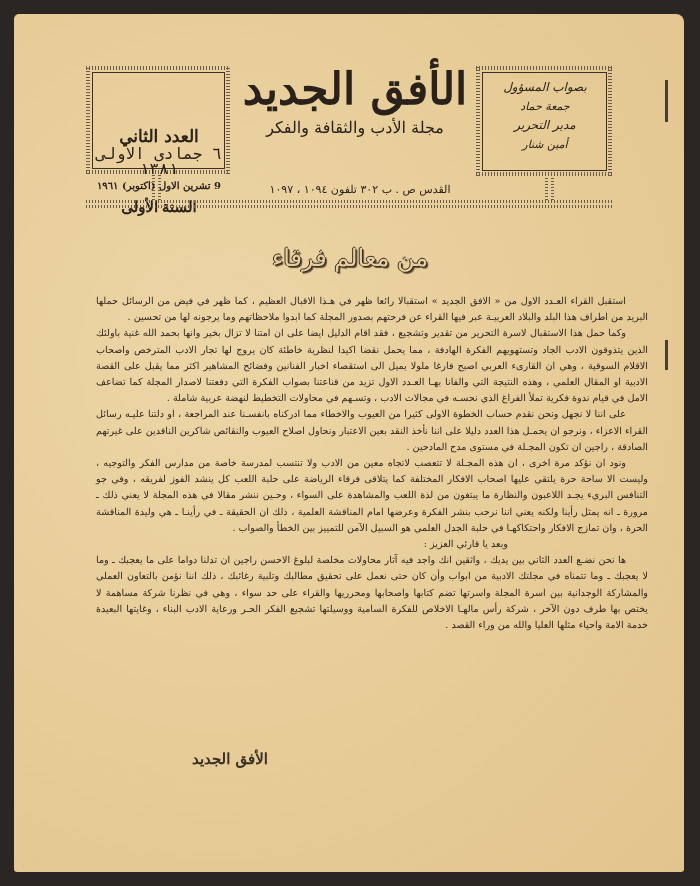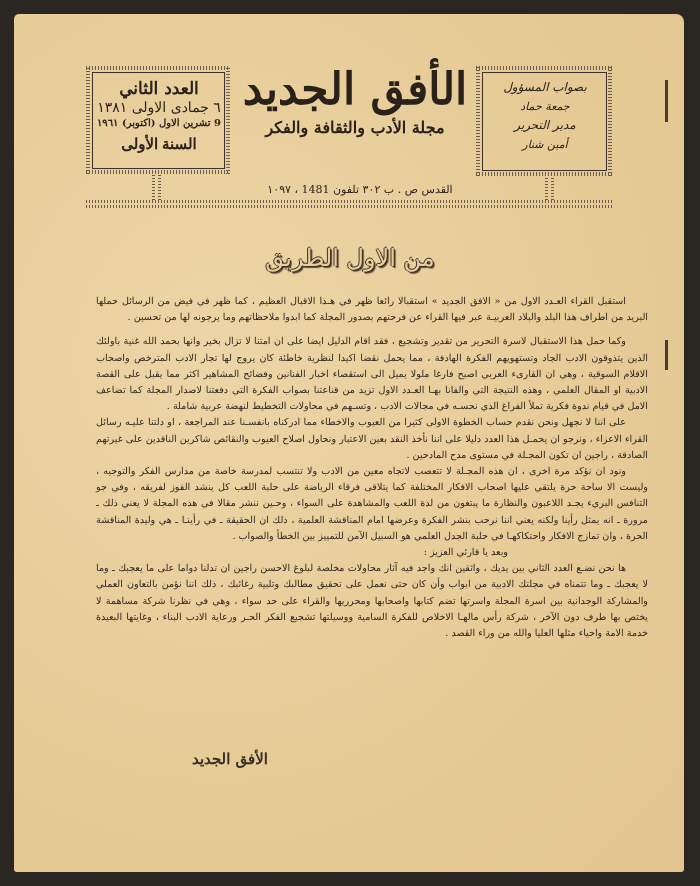--- a/index.html
+++ b/index.html
@@ -6,49 +6,49 @@
   body{width:700px;height:886px;background:#2a2622;position:relative;overflow:hidden;font-family:"DejaVu Sans",sans-serif;}
   .page{position:absolute;left:14px;top:14px;width:670px;height:858px;background:#e9cf9c;border-radius:5px 8px 3px 3px;
     background-image:radial-gradient(ellipse at 30% 40%, #ecd5a6 0%, #e6cb96 60%, #e2c48e 100%);}
   .staple{position:absolute;width:3px;background:#4a3e30;left:651px;}
   .frame{position:absolute;border:1.5px solid #3b3128;}
   .hatch{position:absolute;background-image:repeating-linear-gradient(90deg,#6a5c4c 0 1px,transparent 1px 3px);}
   .hatchv{position:absolute;background-image:repeating-linear-gradient(0deg,#6a5c4c 0 1px,transparent 1px 3px);}
   .box{position:absolute;direction:rtl;text-align:center;color:#2b231b;font-family:"DejaVu Serif",serif;}
   .masthead{position:absolute;left:230px;top:62px;width:250px;text-align:center;direction:rtl;color:#2a221a;}
   .mast-title{font-family:"DejaVu Serif",serif;font-size:44px;font-weight:bold;line-height:54px;letter-spacing:1px;}
-  .mast-sub{font-family:"DejaVu Serif",serif;font-size:16px;font-weight:bold;margin-top:2px;}
+  .mast-sub{font-family:"DejaVu Serif",serif;font-size:16px;font-weight:normal;margin-top:2px;}
   .address{position:absolute;left:230px;top:183px;width:260px;text-align:center;direction:rtl;font-size:11px;color:#2b231b;font-family:"DejaVu Serif",serif;}
   .article-title{position:absolute;left:230px;top:244px;width:240px;text-align:center;direction:rtl;font-family:"DejaVu Serif",serif;font-size:24px;color:#e9cf9c;
     text-shadow:1px 1px 0 #3a2f24,-1px 0 0 #3a2f24,0 -1px 0 #3a2f24,2px 2px 1px #5a4a38;}
   .body-text{position:absolute;left:96px;top:293px;width:552px;direction:rtl;text-align:justify;font-family:"DejaVu Serif",serif;font-size:9.6px;line-height:16.2px;color:#2e261d;}
   .body-text p{margin:0;text-indent:22px;}
-  .body-text p.gap{margin-top:8px;}
+  .body-text p.gap{margin-top:0;}
   .signature{position:absolute;left:180px;top:750px;width:100px;direction:rtl;text-align:center;font-family:"DejaVu Serif",serif;font-size:15px;font-weight:bold;color:#3a3026;}
 </style>
 </head>
 <body>
 
 <div class="page">
   <div class="staple" style="top:66px;height:42px;"></div>
   <div class="staple" style="top:326px;height:30px;"></div>
 </div>
 
 <div>
   <div class="hatch" style="left:86px;top:66px;width:144px;height:4px;"></div>
   <div class="hatch" style="left:86px;top:170px;width:144px;height:4px;"></div>
   <div class="hatchv" style="left:86px;top:66px;width:4px;height:108px;"></div>
   <div class="hatchv" style="left:226px;top:66px;width:4px;height:108px;"></div>
   <div class="frame" style="left:92px;top:72px;width:131px;height:95px;"></div>
   <div class="hatchv" style="left:152px;top:174px;width:3px;height:26px;"></div>
   <div class="hatchv" style="left:158px;top:174px;width:3px;height:26px;"></div>
 </div>
 <div class="box" style="left:94px;top:76px;width:130px;">
-  <div style="font-size:17px;font-weight:bold;line-height:24px;">العدد الثاني</div>
-  <div style="font-size:14px;line-height:15px;">٦ جمادى الاولى ١٣٨١</div>
+  <div style="font-size:17px;font-weight:bold;line-height:24px;margin-top:48px;">العدد الثاني</div>
+  <div style="font-size:16px;line-height:15px;font-family:Liberation Mono, monospace;">٦ جمادى الاولى ١٣٨١</div>
   <div style="font-size:10px;line-height:15px;font-weight:bold;">9 تشرين الاول (اكتوبر) ١٩٦١</div>
   <div style="font-size:15px;font-weight:bold;line-height:28px;font-family:Liberation Serif, serif;">السنة الأولى</div>
 </div>
 
 <div>
   <div class="hatch" style="left:476px;top:66px;width:136px;height:4px;"></div>
   <div class="hatch" style="left:476px;top:172px;width:136px;height:4px;"></div>
   <div class="hatchv" style="left:476px;top:66px;width:4px;height:110px;"></div>
   <div class="hatchv" style="left:608px;top:66px;width:4px;height:110px;"></div>
   <div class="frame" style="left:482px;top:72px;width:123px;height:97px;"></div>
@@ -59,26 +59,26 @@
   <div style="font-size:12px;line-height:19px;">بصواب المسؤول</div>
   <div style="font-size:11px;line-height:19px;">جمعة حماد</div>
   <div style="font-size:12px;line-height:19px;">مدير التحرير</div>
   <div style="font-size:11px;line-height:19px;">أمين شنار</div>
 </div>
 
 <div class="masthead">
   <div class="mast-title">الأفق الجديد</div>
   <div class="mast-sub">مجلة الأدب والثقافة والفكر</div>
 </div>
-<div class="address">القدس ص . ب ٣٠٢   تلفون 1481 ، ١٠٩٧</div>
+<div class="address">القدس ص . ب ٣٠٢   تلفون ١٠٩٤ ، ١٠٩٧</div>
 
 <div class="hatch" style="left:86px;top:200px;width:526px;height:3px;"></div>
 <div class="hatch" style="left:86px;top:205px;width:526px;height:3px;"></div>
 
-<div class="article-title">من الاول الطريق</div>
+<div class="article-title">من معالم فرقاء</div>
 
 <div class="body-text">
   <p>استقبل القراء العـدد الاول من « الافق الجديد » استقبالا رائعا ظهر في هـذا الاقبال العظيم ، كما ظهر في فيض من الرسائل حملها البريد من اطراف هذا البلد والبلاد العربيـة عبر فيها القراء عن فرحتهم بصدور المجلة كما ابدوا ملاحظاتهم وما يرجونه لها من تحسين .</p>
   <p class="gap">وكما حمل هذا الاستقبال لاسرة التحرير من تقدير وتشجيع ، فقد اقام الدليل ايضا على ان امتنا لا تزال بخير وانها بحمد الله غنية باولئك الذين يتذوقون الادب الجاد وتستهويهم الفكرة الهادفة ، مما يحمل نقضا اكيدا لنظرية خاطئة كان يروج لها تجار الادب المترخص واصحاب الاقلام السوقية ، وهي ان القارىء العربي اصبح فارغا ملولا يميل الى استقصاء اخبار الفنانين وفضائح المشاهير اكثر مما يقبل على القصة الادبية او المقال العلمي ، وهذه النتيجة التي والفانا بهـا العـدد الاول تزيد من قناعتنا بصواب الفكرة التي دفعتنا لاصدار المجلة كما تضاعف الامل في قيام ندوة فكرية تملأ الفراغ الذي نحسـه في مجالات الادب ، وتسـهم في محاولات التخطيط لنهضة عربية شاملة .</p>
   <p>على اننا لا نجهل ونحن نقدم حساب الخطوة الاولى كثيرا من العيوب والاخطاء مما ادركناه بانفسـنا عند المراجعة ، او دلتنا عليـه رسائل القراء الاعزاء ، ونرجو ان يحمـل هذا العدد دليلا على اننا نأخذ النقد بعين الاعتبار ونحاول اصلاح العيوب والنقائص شاكرين الناقدين على غيرتهم الصادقة ، راجين ان تكون المجـلة في مستوى مدح المادحين .</p>
   <p>ونود ان نؤكد مرة اخرى ، ان هذه المجـلة لا تتعصب لاتجاه معين من الادب ولا تنتسب لمدرسة خاصة من مدارس الفكر والتوجيه ، وليست الا ساحة حرة يلتقي عليها اصحاب الافكار المختلفة كما يتلاقى فرقاء الرياضة على حلبة اللعب كل ينشد الفوز لفريقه ، وفي جو التنافس البريء يجـد اللاعبون والنظارة ما يبتغون من لذة اللعب والمشاهدة على السواء ، وحـين ننشر مقالا في هذه المجلة لا يعني ذلك ـ مرورة ـ انه يمثل رأينا ولكنه يعني اننا نرحب بنشر الفكرة وعرضها امام المناقشة العلمية ، ذلك ان الحقيقة ـ في رأينـا ـ هي وليدة المناقشة الحرة ، وان تمازج الافكار واحتكاكهـا في حلبة الجدل العلمي هو السبيل الآمن للتمييز بين الخطأ والصواب .</p>
   <p style="text-indent:140px;">وبعد يا قارئي العزيز :</p>
   <p>ها نحن نضـع العدد الثاني بين يديك ، واثقين انك واجد فيه آثار محاولات مخلصة لبلوغ الاحسن راجين ان تدلنا دواما على ما يعجبك ـ وما لا يعجبك ـ وما تتمناه في مجلتك الادبية من ابواب وأن كان حتى نعمل على تحقيق مطالبك وتلبية رغائبك ، ذلك اننا نؤمن بالتعاون العملي والمشاركة الوجدانية بين اسرة المجلة واسرتها تضم كتابها واصحابها ومحرريها والقراء على حد سواء ، وهي في نظرنا شركة مساهمة لا يختص بها طرف دون الآخر ، شركة رأس مالهـا الاخلاص للفكرة السامية ووسيلتها تشجيع الفكر الحـر ورعاية الادب البناء ، وغايتها البعيدة خدمة الامة واحياء مثلها العليا والله من وراء القصد .</p>
 </div>
 

